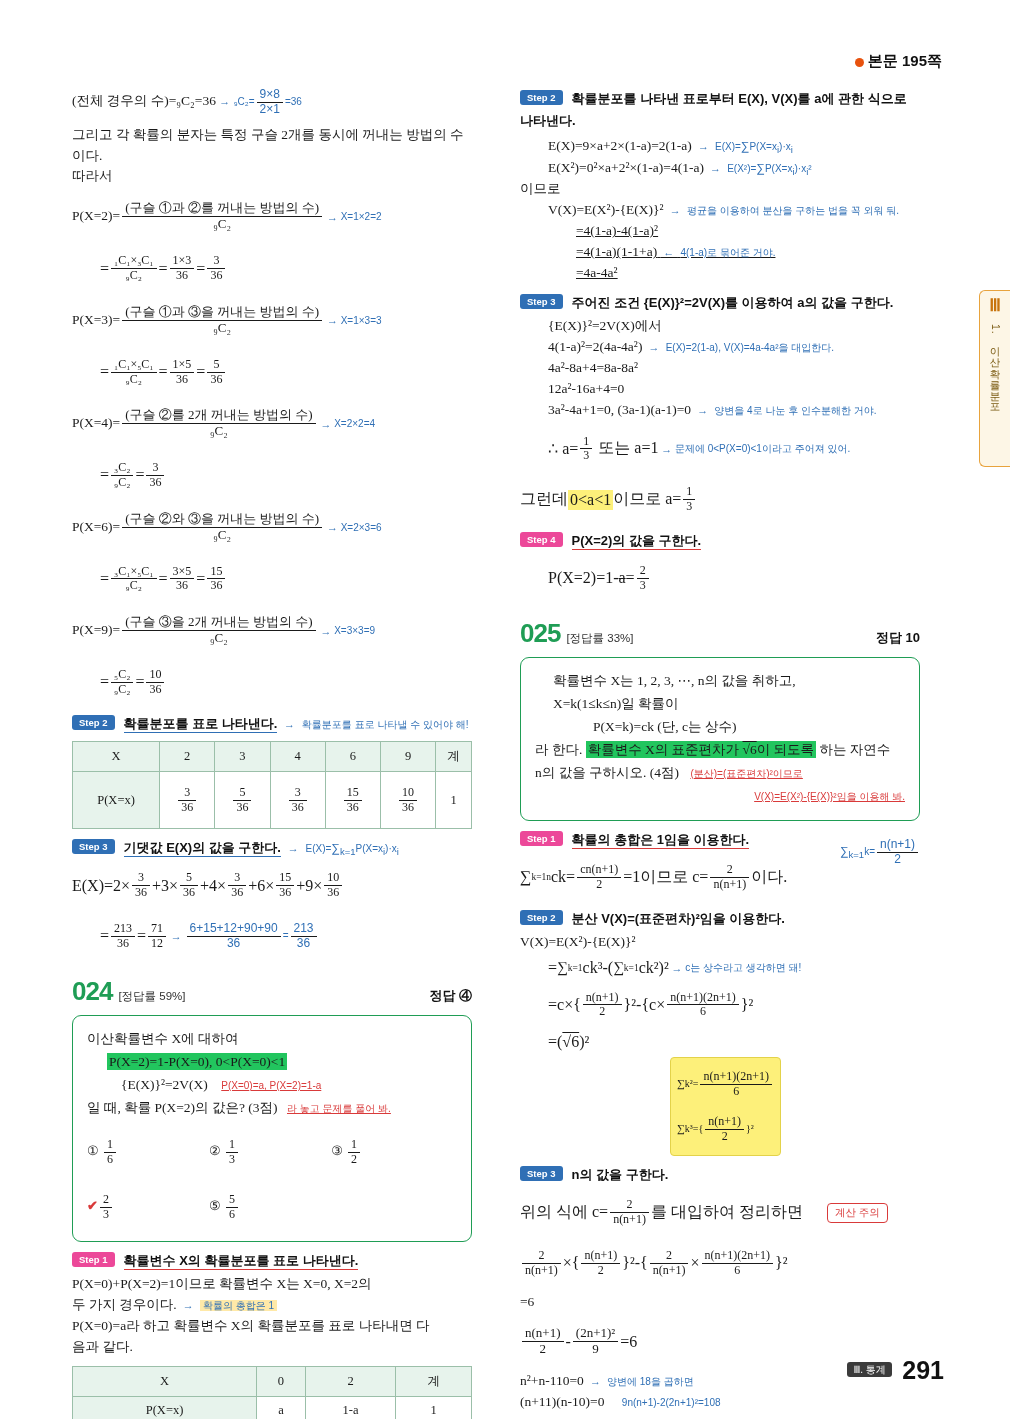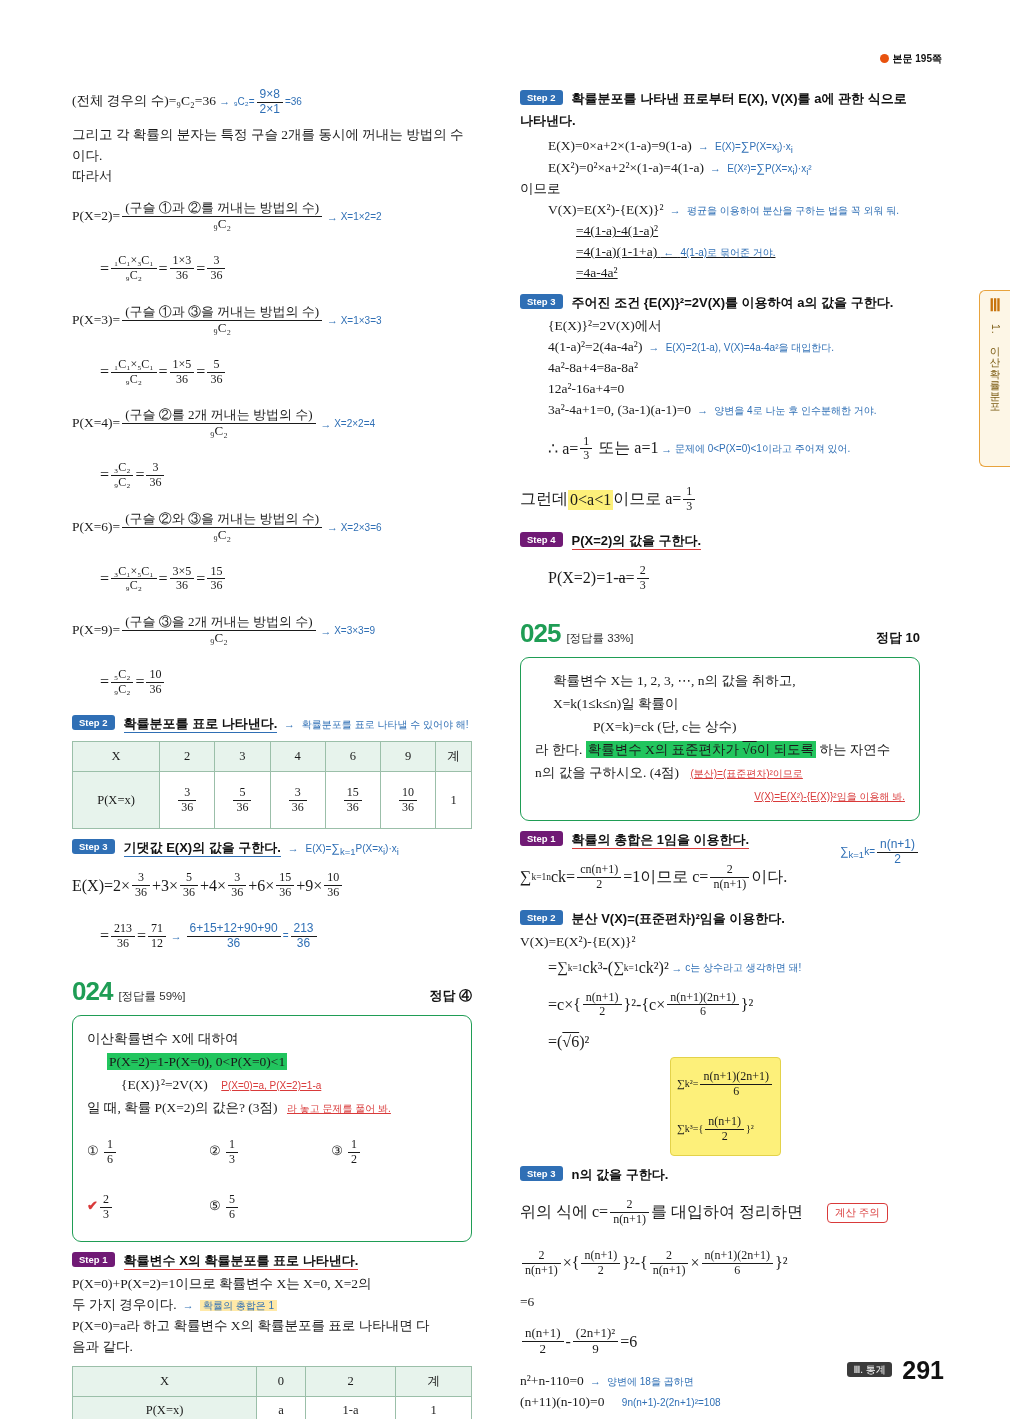--- a/index.html
+++ b/index.html
@@ -10,32 +10,32 @@
   .page{position:absolute;inset:0;}
   .col{position:absolute;top:80px;width:400px;}
   .colL{left:72px;}
   .colR{left:520px;}
 
   
   .t{font-size:13.5px;line-height:1.55;}
   .xsmall{font-size:9.5px;}
 
   
-  .hdr{position:absolute;right:68px;top:52px;font-size:10px;font-family:"Liberation Sans",sans-serif;color:#111;}
+  .hdr{position:absolute;right:68px;top:52px;font-size:15px;font-family:"Liberation Sans",sans-serif;color:#111;}
   .hdr .dot{display:inline-block;width:9px;height:9px;border-radius:50%;background:#e8520e;margin-right:4px;vertical-align:-1px;}
 
   
   .sidetab{position:absolute;right:0;top:290px;width:30px;height:175px;border:1.2px solid #e8a33d;border-right:none;border-radius:6px 0 0 6px;background:#fdf6e6;}
   .sidetab .rn{font-family:"Liberation Serif",serif;font-weight:bold;font-size:17px;text-align:center;margin-top:4px;color:#c8740c;}
   .sidetab .vt{writing-mode:vertical-rl;font-family:"Liberation Sans",sans-serif;font-size:10.5px;line-height:1.25;margin:8px auto 0;color:#7a5a12;letter-spacing:1px;}
 
   
   .step{display:inline-block;font-family:"Liberation Sans",sans-serif;font-size:9.5px;color:#fff;
         padding:2px 7px 2px 7px;border-radius:3px;background:#2f6fb5;vertical-align:2px;margin-right:5px;font-weight:bold;}
-  .step.red{background:#701a75;}
+  .step.red{background:#ec4899;}
   .steprow{margin:9px 0 4px 0;}
   .steplabel{font-family:"Liberation Sans",sans-serif;font-size:13px;font-weight:bold;color:#111;}
   .underline-b{border-bottom:1.6px solid #2f6fb5;padding-bottom:1px;}
   .underline-r{border-bottom:1.6px solid #d93a3a;padding-bottom:1px;}
 
   
   .ann{font-family:"Liberation Sans",sans-serif;font-size:10px;color:#2f6fb5;}
   .ann.red{color:#d93a3a;text-decoration:underline;}
   .arrow{color:#2f6fb5;font-size:11px;}
 
@@ -353,21 +353,21 @@
 
   <div class="col colR">
 
     <div class="steprow">
       <span class="step">Step 2</span>
       <span class="steplabel">확률분포를 나타낸 표로부터 E(X), V(X)를 a에 관한 식으로</span>
     </div>
     <div class="steplabel" style="margin-bottom:6px">나타낸다.</div>
 
     <div class="t indent">
-      <span>E(X)=0×a+2×(1-a)=9(1-a)</span>
+      <span>E(X)=9×a+2×(1-a)=2(1-a)</span>
       <span class="arrow">&nbsp;→&nbsp;</span>
       <span class="ann">E(X)=<span style="font-size:12px">∑</span>P(X=x<sub class="xsmall">i</sub>)·x<sub class="xsmall">i</sub></span>
     </div>
     <div class="t indent">
       <span>E(X²)=0²×a+2²×(1-a)=4(1-a)</span>
       <span class="arrow">&nbsp;→&nbsp;</span>
       <span class="ann">E(X²)=<span style="font-size:12px">∑</span>P(X=x<sub class="xsmall">i</sub>)·x<sub class="xsmall">i</sub>²</span>
     </div>
     <div class="t">이므로</div>
 

